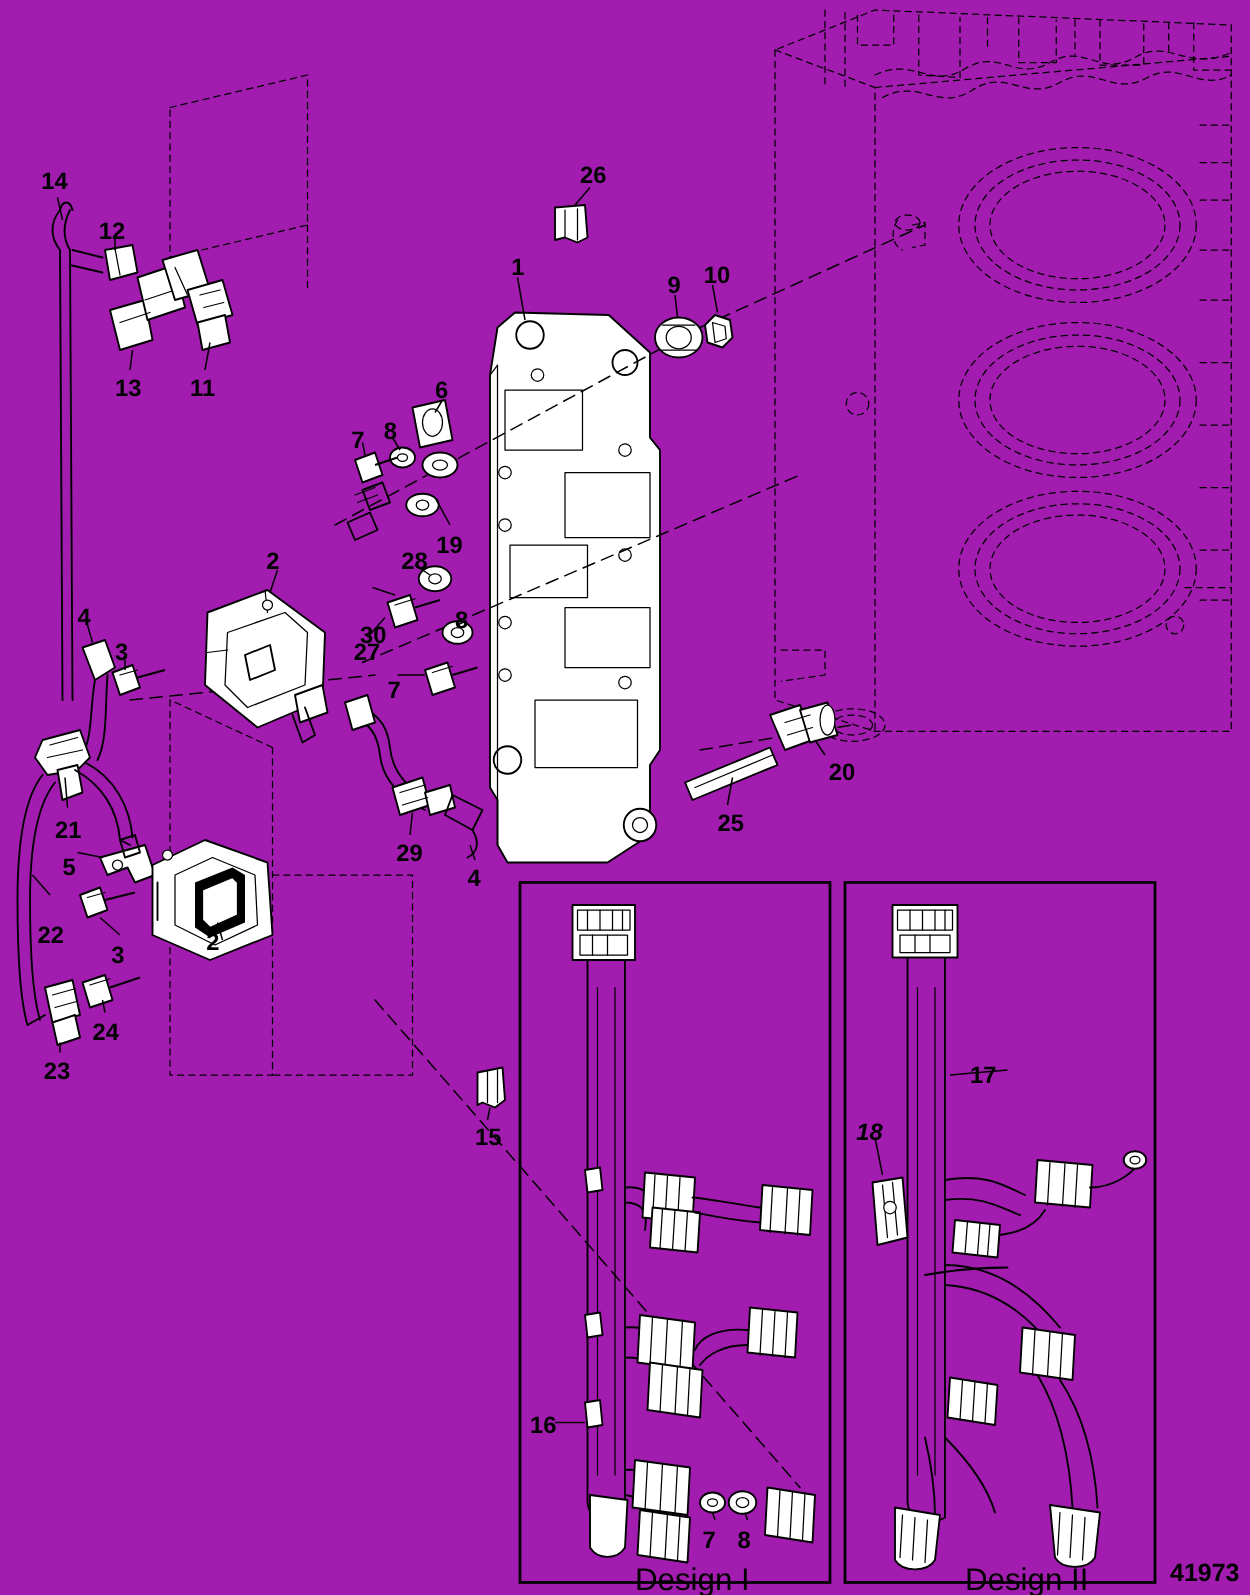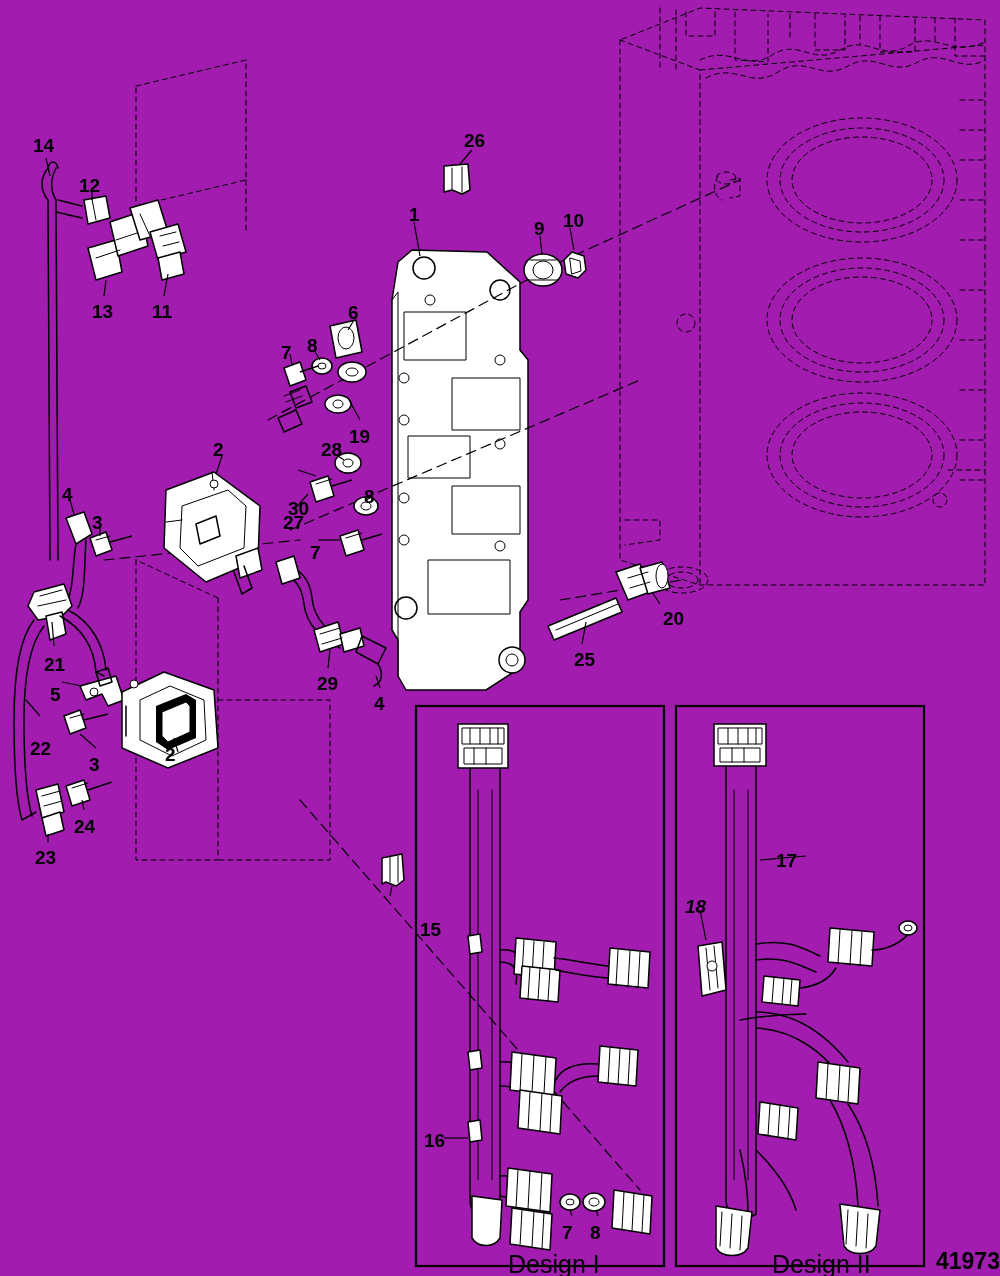--- a/index.html
+++ b/index.html
@@ -37,21 +37,21 @@
   .panel-label {
     position: absolute;
     font-family: "Liberation Sans", sans-serif;
     font-size: 25px;
     color: #000000;
     white-space: nowrap;
   }
   .drawing-number {
     position: absolute;
     font-family: "Liberation Sans", sans-serif;
-    font-size: 23px;
+    font-size: 20px;
     font-weight: bold;
     color: #000000;
     white-space: nowrap;
   }
 </style>
 </head>
 <body>
 
 <div id="sheet">
 
@@ -501,21 +501,21 @@
   <div class="callout" style="left:50px;  top:685px;">5</div>
   <div class="callout" style="left:30px;  top:723px;margin-top:16px;">22</div>
   <div class="callout" style="left:89px;  top:755px;">3</div>
   <div class="callout" style="left:165px; top:745px;">2</div>
   <div class="callout" style="left:74px;  top:817px;">24</div>
   <div class="callout" style="left:35px;  top:848px;">23</div>
   <div class="callout" style="left:317px; top:674px;">29</div>
   <div class="callout" style="left:374px; top:694px;">4</div>
   <div class="callout" style="left:663px; top:609px;">20</div>
   <div class="callout" style="left:574px; top:650px;">25</div>
-  <div class="callout" style="left:380px; top:920px;margin-left:40px;">15</div>
+  <div class="callout" style="left:380px; top:901px;">15</div>
   <div class="callout" style="left:424px; top:1131px;">16</div>
   <div class="callout" style="left:562px; top:1223px;">7</div>
   <div class="callout" style="left:590px; top:1223px;">8</div>
   <div class="callout" style="left:776px; top:851px;">17</div>
   <div class="callout" style="left:685px; top:897px;font-style:italic;">18</div>
 
   <div class="panel-label" style="left:508px; top:1250px;">Design I</div>
   <div class="panel-label" style="left:772px; top:1250px;">Design II</div>
   <div class="drawing-number" style="left:936px; top:1248px;">41973</div>
 

